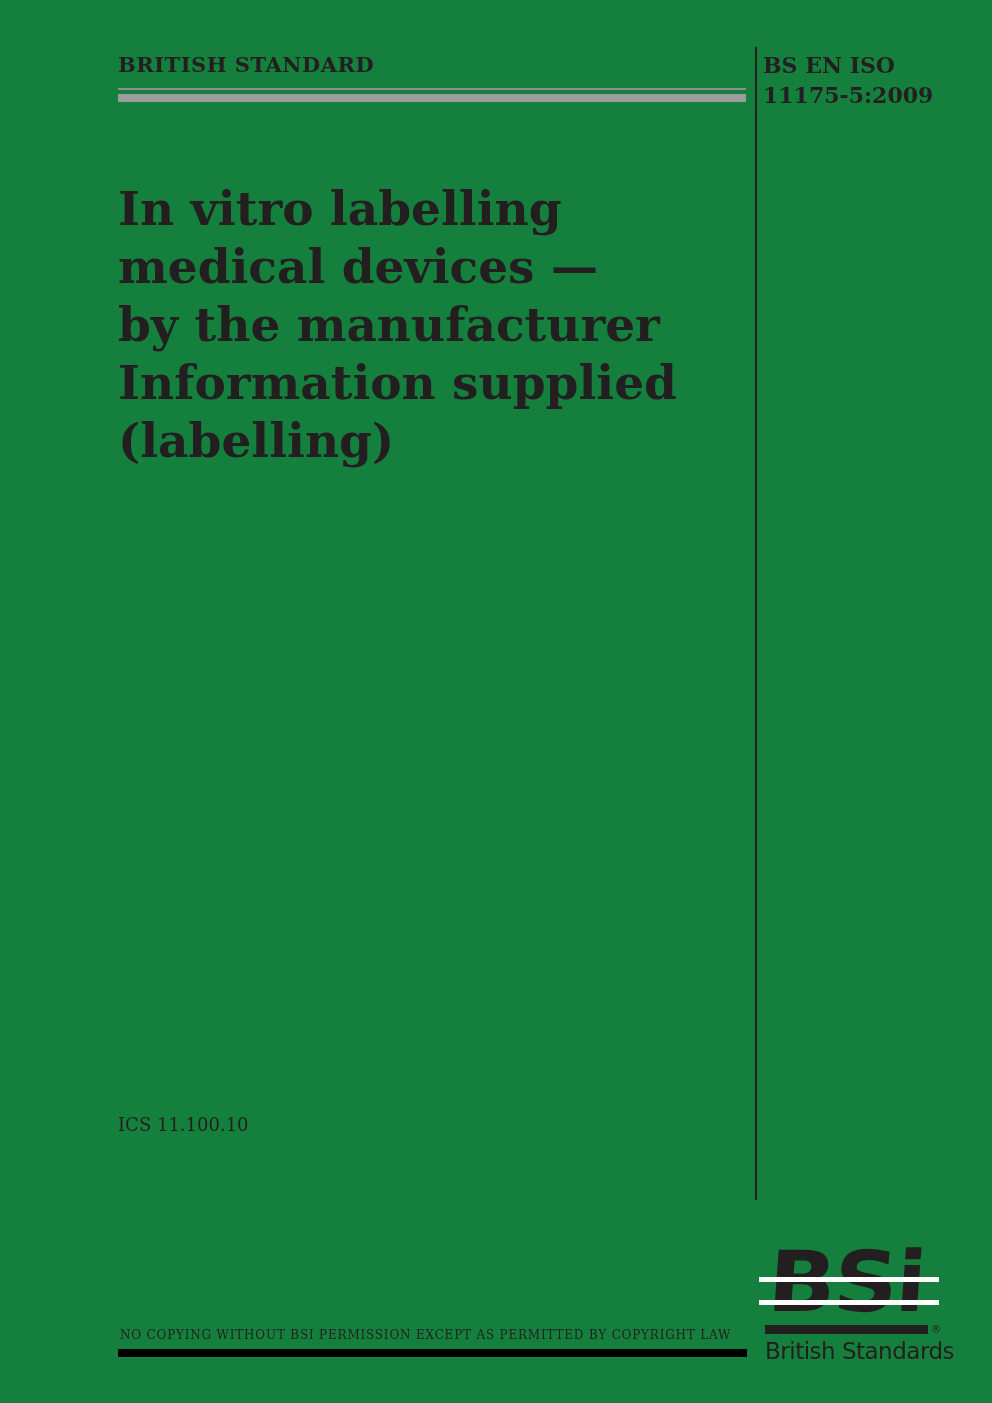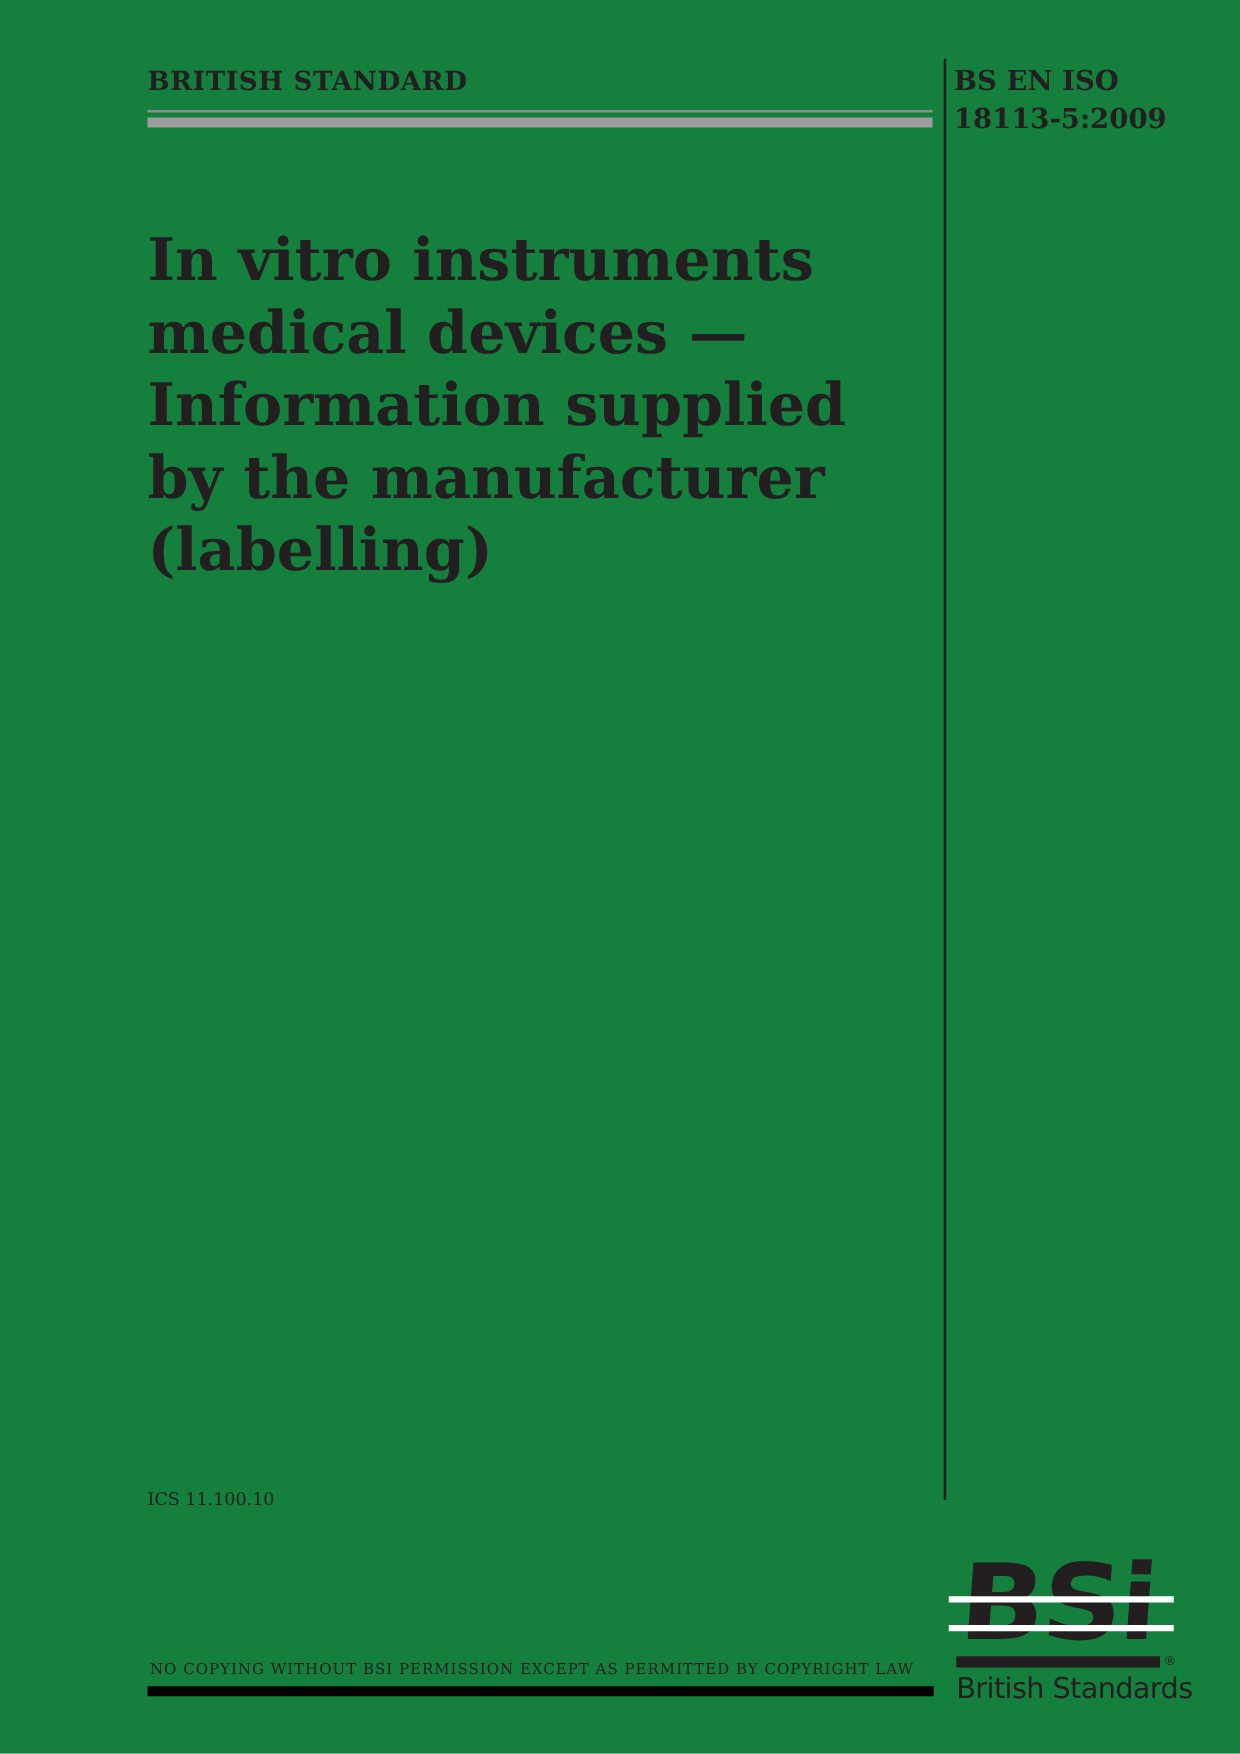--- a/index.html
+++ b/index.html
@@ -64,22 +64,22 @@
     left: 118px; top: 518px;
     font-size: 28px;
     font-weight: bold;
     line-height: 38px;
     color: #231f20;
   }
 
   
   .ics {
     position: absolute;
-    left: 118px; top: 1192px;
-    font-size: 14px;
+    left: 118px; top: 1114px;
+    font-size: 18px;
     color: #231f20;
   }
 
   
   .copyright-notice {
     position: absolute;
     left: 120px; top: 1328px;
     font-size: 12px;
     letter-spacing: 0.8px;
     color: #231f20;
@@ -146,30 +146,30 @@
 <body>
 
 <div class="page">
 
   <div class="brand">BRITISH STANDARD</div>
   <div class="header-rule-thin"></div>
   <div class="header-rule-thick"></div>
 
   <div class="doc-ref">
     <div>BS EN ISO</div>
-    <div>18113-5:2009</div>
+    <div>11175-5:2009</div>
   </div>
 
   <div class="vertical-divider"></div>
 
   <div class="title">
-    <div>In vitro instruments</div>
+    <div>In vitro labelling</div>
     <div>medical devices —</div>
+    <div>by the manufacturer</div>
     <div>Information supplied</div>
-    <div>by the manufacturer</div>
     <div>(labelling)</div>
   </div>
 
   <div class="subtitle">
   </div>
 
   <div class="ics">ICS 11.100.10</div>
 
   <div class="copyright-notice">NO COPYING WITHOUT BSI PERMISSION EXCEPT AS PERMITTED BY COPYRIGHT LAW</div>
   <div class="footer-bar"></div>

